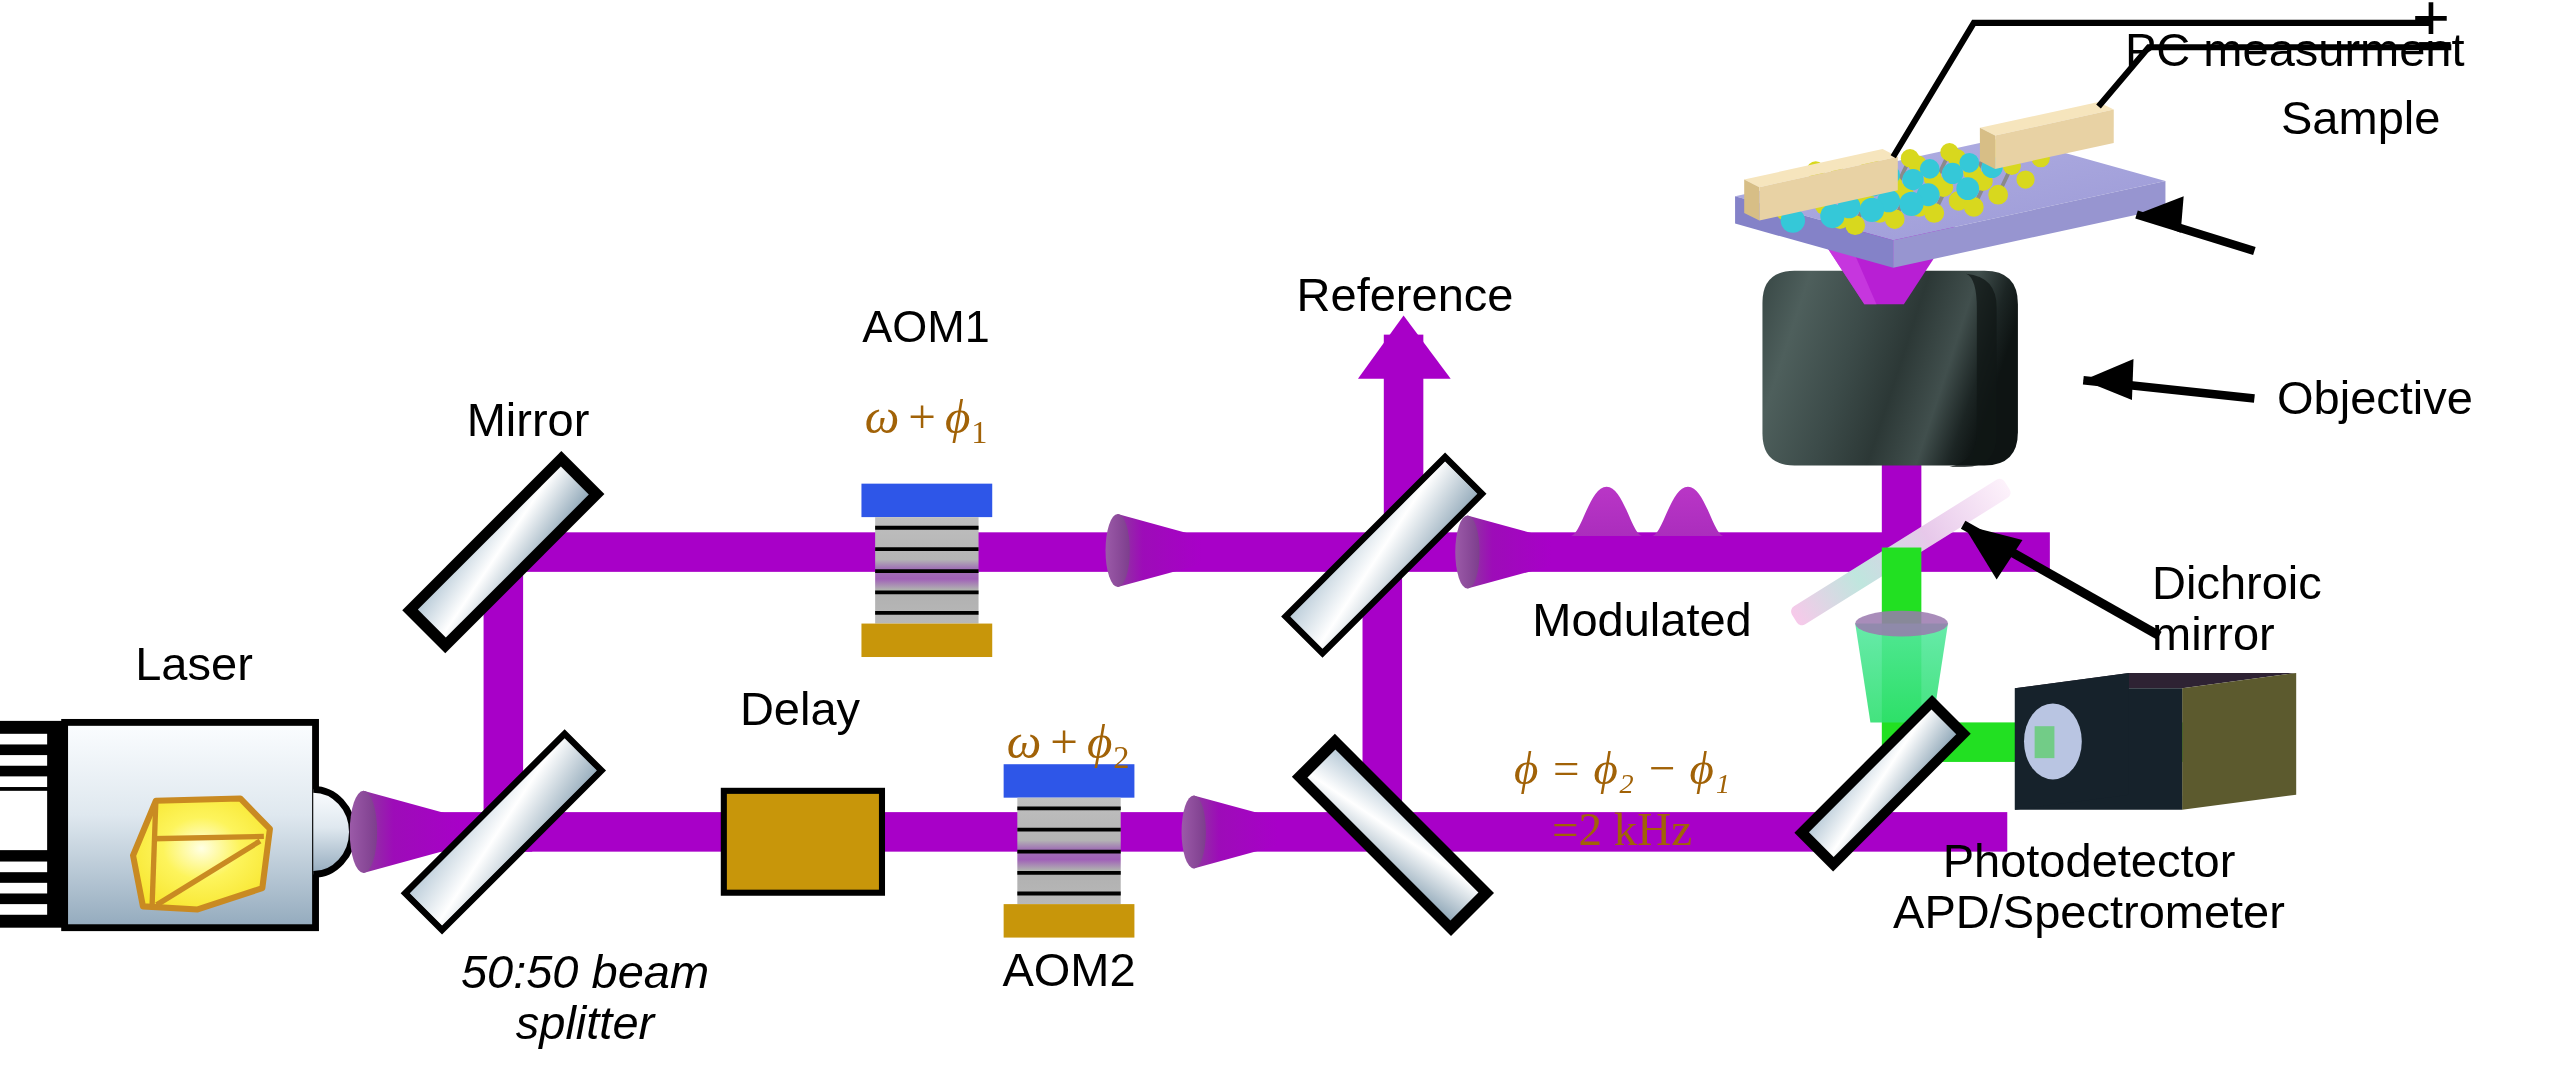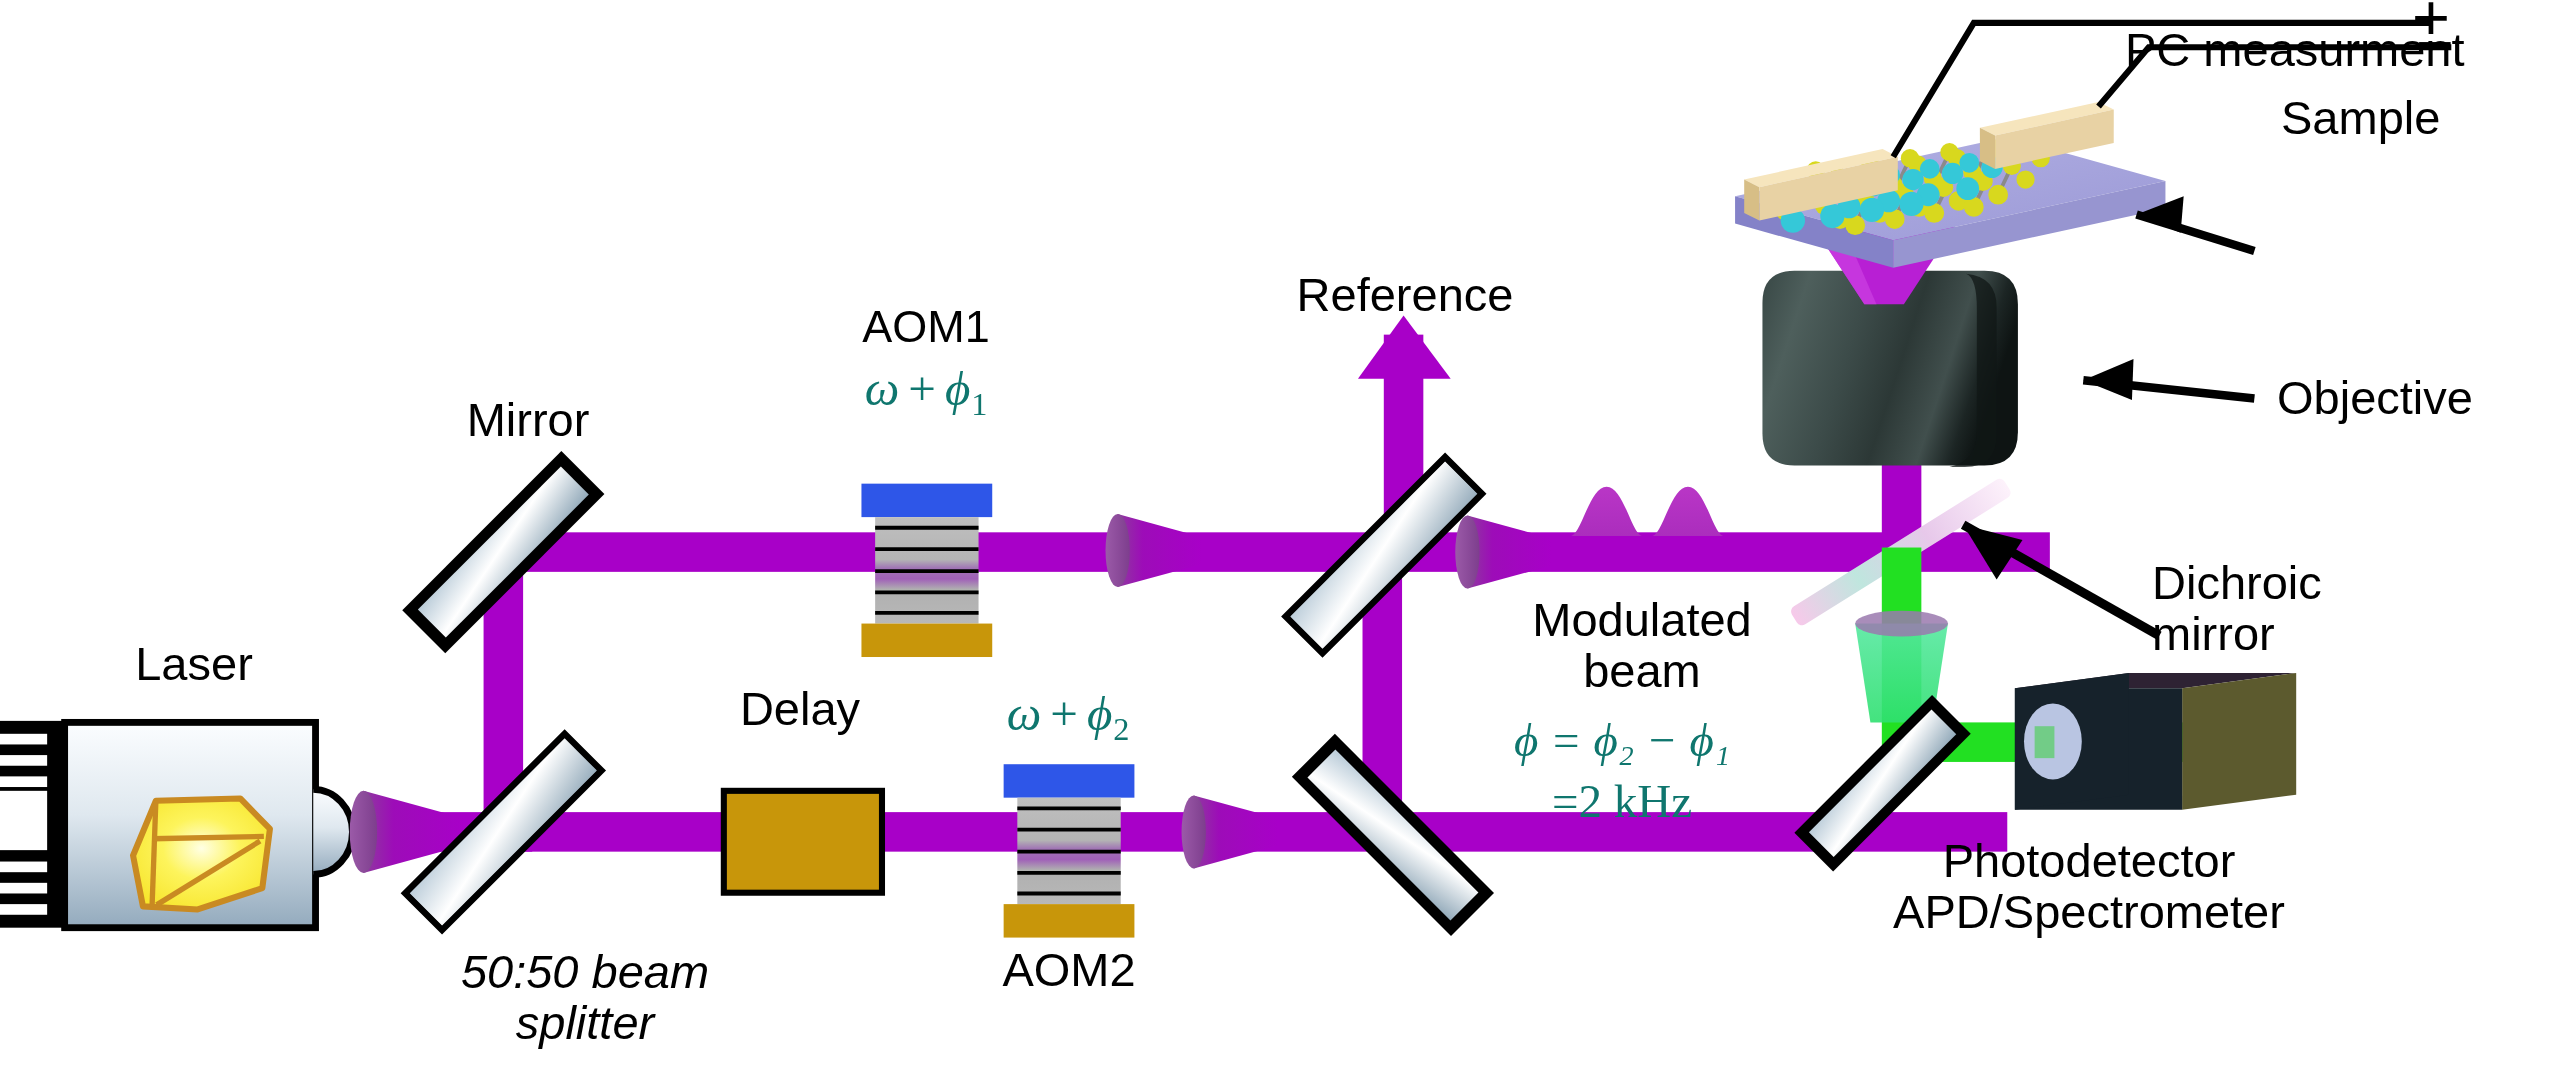--- a/index.html
+++ b/index.html
@@ -23,21 +23,22 @@
     font-family:"Liberation Sans", sans-serif;
     white-space:nowrap;
     line-height:1.08;
     user-select:none;
   }
   .lbl.ctr{text-align:center;transform:translateX(-50%);}
   .math{
     font-family:"Liberation Serif", serif;
     font-style:italic;
     white-space:nowrap;
-    color:#0f766e;
+    color:#a16207;
+    margin-top:28px;
   }
   .math .up{font-style:normal;}
   .sub{
     font-size:0.66em;
     font-style:normal;
     vertical-align:-0.30em;
     margin-left:0.8px;
   }
 </style>
 </head>
@@ -419,21 +420,20 @@
   <div class="lbl ctr math" style="left:1068px; top:688px; font-size:49px;">
     <span>ω</span><span class="up" style="margin:0 9px;">+</span><span>ϕ</span><span class="sub">2</span>
   </div>
 
   <div class="lbl ctr" style="left:1069px; top:945px; font-size:47px;">AOM2</div>
 
   <div class="lbl ctr" style="left:1405px; top:270px; font-size:47px;">Reference</div>
 
   <div class="lbl ctr" style="left:1642px; top:595px; font-size:47px;">
     <div>Modulated</div>
-    <div>beam</div>
   </div>
 
   <div class="lbl ctr math" style="left:1622px; top:715px; font-size:47px;">ϕ = ϕ₂ − ϕ₁</div>
 
   <div class="lbl ctr math" style="left:1622px; top:776px; font-size:47px; font-style:normal;">=2 kHz</div>
 
   <div class="lbl" style="left:2125px; top:25px; font-size:47px;">PC measurment</div>
 
   <div class="lbl" style="left:2412px; top:-16.7px; font-size:65px;">+</div>
 

